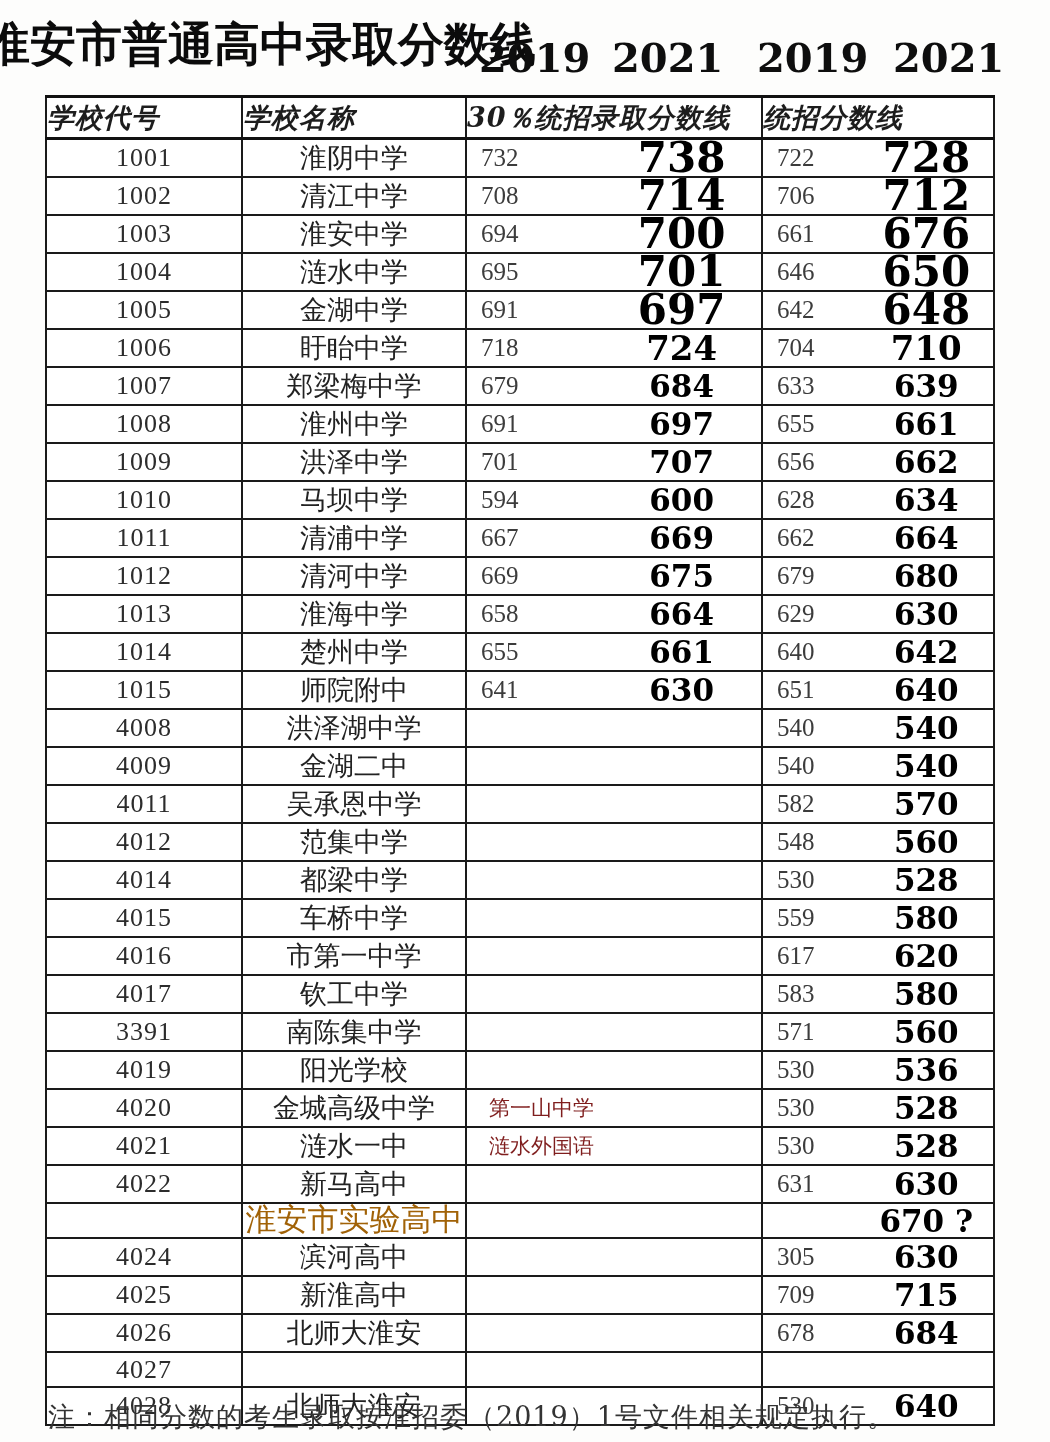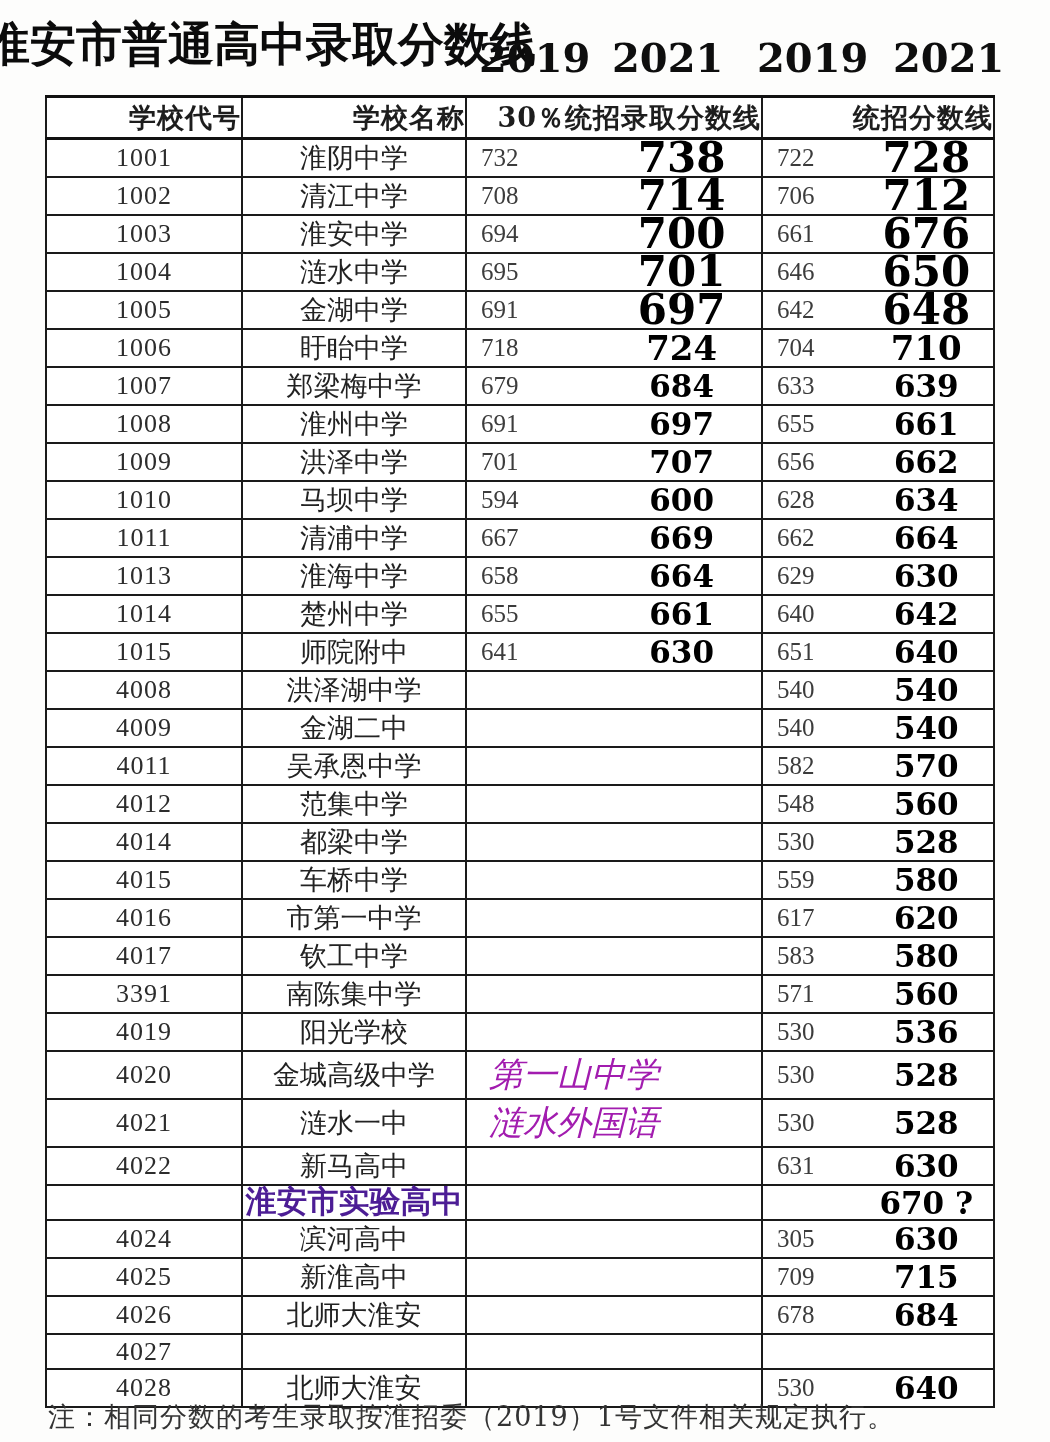--- a/index.html
+++ b/index.html
@@ -48,35 +48,36 @@
   th, td {
     border: 2px solid #1a1a1a;
     padding: 0;
     overflow: visible;
   }
   thead th {
     height: 42px;
     border-top: 3px solid #111;
     border-bottom: 3px solid #111;
     font-size: 27px; font-weight: bold; color: #1d1d1d;
-    text-align: right; vertical-align: middle;
+    text-align: left; vertical-align: middle;
     letter-spacing: 1px;
+    font-style: italic;
   }
   tbody td { height: 35px; vertical-align: middle; }
 
   .code-cell {
     text-align: center; font-size: 26px; color: #2c2c2c;
     font-family: "Liberation Serif", serif; letter-spacing: 1px; border-radius: 9px;
   }
   .name-cell {
     text-align: center; font-size: 27px; color: #222;
     white-space: nowrap;
   }
   .name-cell .name.bold-name {
-    font-weight: bold; font-size: 31px; color: #4c1d95; line-height: 26px;
+    font-weight: normal; font-size: 31px; color: #a16207; line-height: 26px;
   }
 
   .cellflex { display: flex; align-items: center; width: 100%; height: 100%; }
   .v2019 {
     flex: 0 0 46%;
     padding-left: 14px;
     text-align: left;
     font-size: 25px; color: #3c3c3c;
     font-family: "Liberation Serif", serif;
     line-height: 24px;
@@ -91,23 +92,22 @@
     line-height: 24px;
     white-space: nowrap;
   }
   
   tbody tr:nth-child(-n+5) .v2021 { font-size: 42px; }
   tbody tr:nth-child(6) .v2021 { font-size: 34px; }
 
   .mid-extra {
     flex: 0 0 auto;
     padding-left: 22px;
-    font-size: 34px; color: #a21caf;
+    font-size: 21px; color: #7f1d1d;
     white-space: nowrap;
-    font-style: italic;
   }
   .mid-extra:empty { padding-left: 0; }
 
   
   .footnote {
     position: absolute; top: 1399px; left: 48px;
     font-size: 27px; color: #333;
     letter-spacing: 1px; white-space: nowrap;
   }
 </style>
@@ -375,20 +375,41 @@
         </div>
       </td>
       <td>
         <div class="cellflex uni">
           <span class="v2019 u-2019">662</span>
           <span class="v2021 u-2021">664</span>
         </div>
       </td>
     </tr>
 
+    <tr>
+      <td class="code-cell">
+        <span class="code">1012</span>
+      </td>
+      <td class="name-cell">
+        <span class="name">清河中学</span>
+      </td>
+      <td>
+        <div class="cellflex s30">
+          <span class="mid-extra"></span>
+          <span class="v2019 s30-2019">669</span>
+          <span class="v2021 s30-2021">675</span>
+        </div>
+      </td>
+      <td>
+        <div class="cellflex uni">
+          <span class="v2019 u-2019">679</span>
+          <span class="v2021 u-2021">680</span>
+        </div>
+      </td>
+    </tr>
 
     <tr>
       <td class="code-cell">
         <span class="code">1013</span>
       </td>
       <td class="name-cell">
         <span class="name">淮海中学</span>
       </td>
       <td>
         <div class="cellflex s30">

